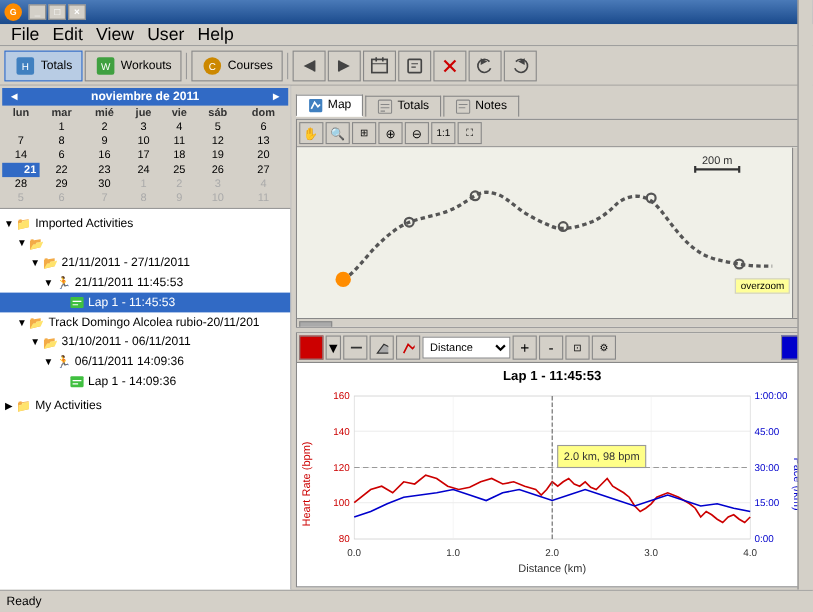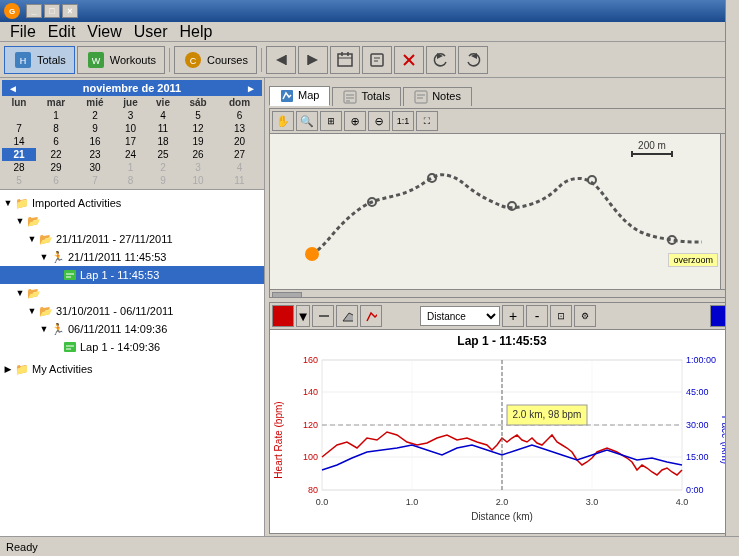--- a/index.html
+++ b/index.html
@@ -28,21 +28,21 @@
     
     .left-panel { width: 265px; background: white; border-right: 1px solid #999; display: flex; flex-direction: column; }
     
     
     .calendar { background: #d4d0c8; border-bottom: 1px solid #999; padding: 2px; }
     .calendar-header { display: flex; align-items: center; justify-content: space-between; background: #316ac5; color: white; padding: 2px 4px; font-size: 11px; font-weight: bold; }
     .calendar-nav { cursor: pointer; color: white; font-size: 10px; padding: 0 2px; }
     .calendar table { width: 100%; border-collapse: collapse; font-size: 10px; }
     .calendar th { text-align: center; padding: 1px 2px; color: #333; font-weight: bold; }
     .calendar td { text-align: center; padding: 1px 3px; cursor: pointer; }
-    .calendar td.today { background: #316ac5; color: white; font-weight: bold; }
+    .calendar td.today { background: #316ac5; color: white; font-weight: bold; text-align: right; }
     .calendar td.other-month { color: #aaa; }
     
     
     .tree { flex: 1; overflow-y: auto; padding: 4px 0; font-size: 11px; }
     .tree-item { display: flex; align-items: center; padding: 1px 2px; cursor: pointer; white-space: nowrap; }
     .tree-item.selected { background: #316ac5; color: white; }
     .tree-indent { display: inline-block; }
     .tree-expand { width: 12px; height: 12px; display: inline-flex; align-items: center; justify-content: center; font-size: 9px; cursor: pointer; }
     .tree-icon { width: 16px; height: 16px; display: inline-flex; align-items: center; justify-content: center; margin-right: 2px; }
     
@@ -62,21 +62,21 @@
     .map-scrollbar-h { height: 14px; background: #d4d0c8; border-top: 1px solid #888; display: flex; align-items: center; }
     .map-scrollbar-v { position: absolute; right: 0; top: 0; bottom: 0; width: 14px; background: #d4d0c8; border-left: 1px solid #888; }
     .overzoom-badge { position: absolute; bottom: 20px; right: 20px; background: #ffff99; border: 1px solid #ccc; padding: 1px 4px; font-size: 9px; }
     
     
     .chart-area { margin: 2px 4px; background: white; border: 1px solid #888; flex: 1; display: flex; flex-direction: column; }
     .chart-toolbar { display: flex; align-items: center; padding: 2px; gap: 2px; background: #d4d0c8; border-bottom: 1px solid #888; }
     .chart-btn { height: 22px; background: #d4d0c8; border: 1px solid #888; display: flex; align-items: center; justify-content: center; cursor: pointer; padding: 0 4px; }
     .chart-btn.color-red { background: #cc0000; width: 22px; }
     .chart-btn.color-blue { background: #0000cc; width: 22px; }
-    .chart-select { height: 20px; border: 1px solid #888; background: white; font-size: 10px; padding: 0 2px; margin-left: 36px; }
+    .chart-select { height: 20px; border: 1px solid #888; background: white; font-size: 10px; padding: 0 2px; }
     .chart-title { text-align: center; font-size: 12px; font-weight: bold; padding: 4px 0 2px; }
     
     
     .statusbar { height: 20px; background: #d4d0c8; border-top: 1px solid #999; display: flex; align-items: center; padding: 0 6px; font-size: 11px; }
 
     
     .track-svg { position: absolute; top: 0; left: 0; width: 100%; height: 100%; }
 
     .folder-icon { color: #f0a020; }
   </style>
@@ -286,20 +286,21 @@
                 <line x1="3" y1="6" x2="11" y2="6" stroke="white" stroke-width="1"></line>
                 <line x1="3" y1="9" x2="8" y2="9" stroke="white" stroke-width="1"></line>
               </svg>
             </span>
             <span>Lap 1 - 11:45:53</span>
           </div>
           <div class="tree-item">
             <span class="tree-indent" style="width: 12px;"></span>
             <span class="tree-expand">▼</span>
             <span class="tree-icon" style="color: rgb(240, 160, 32);">📂</span>
+            <span>Track Domingo Alcolea rubio-20/11/201</span>
           </div>
           <div class="tree-item">
             <span class="tree-indent" style="width: 24px;"></span>
             <span class="tree-expand">▼</span>
             <span class="tree-icon" style="color: rgb(240, 160, 32);">📂</span>
             <span>31/10/2011 - 06/11/2011</span>
           </div>
           <div class="tree-item">
             <span class="tree-indent" style="width: 36px;"></span>
             <span class="tree-expand">▼</span>

